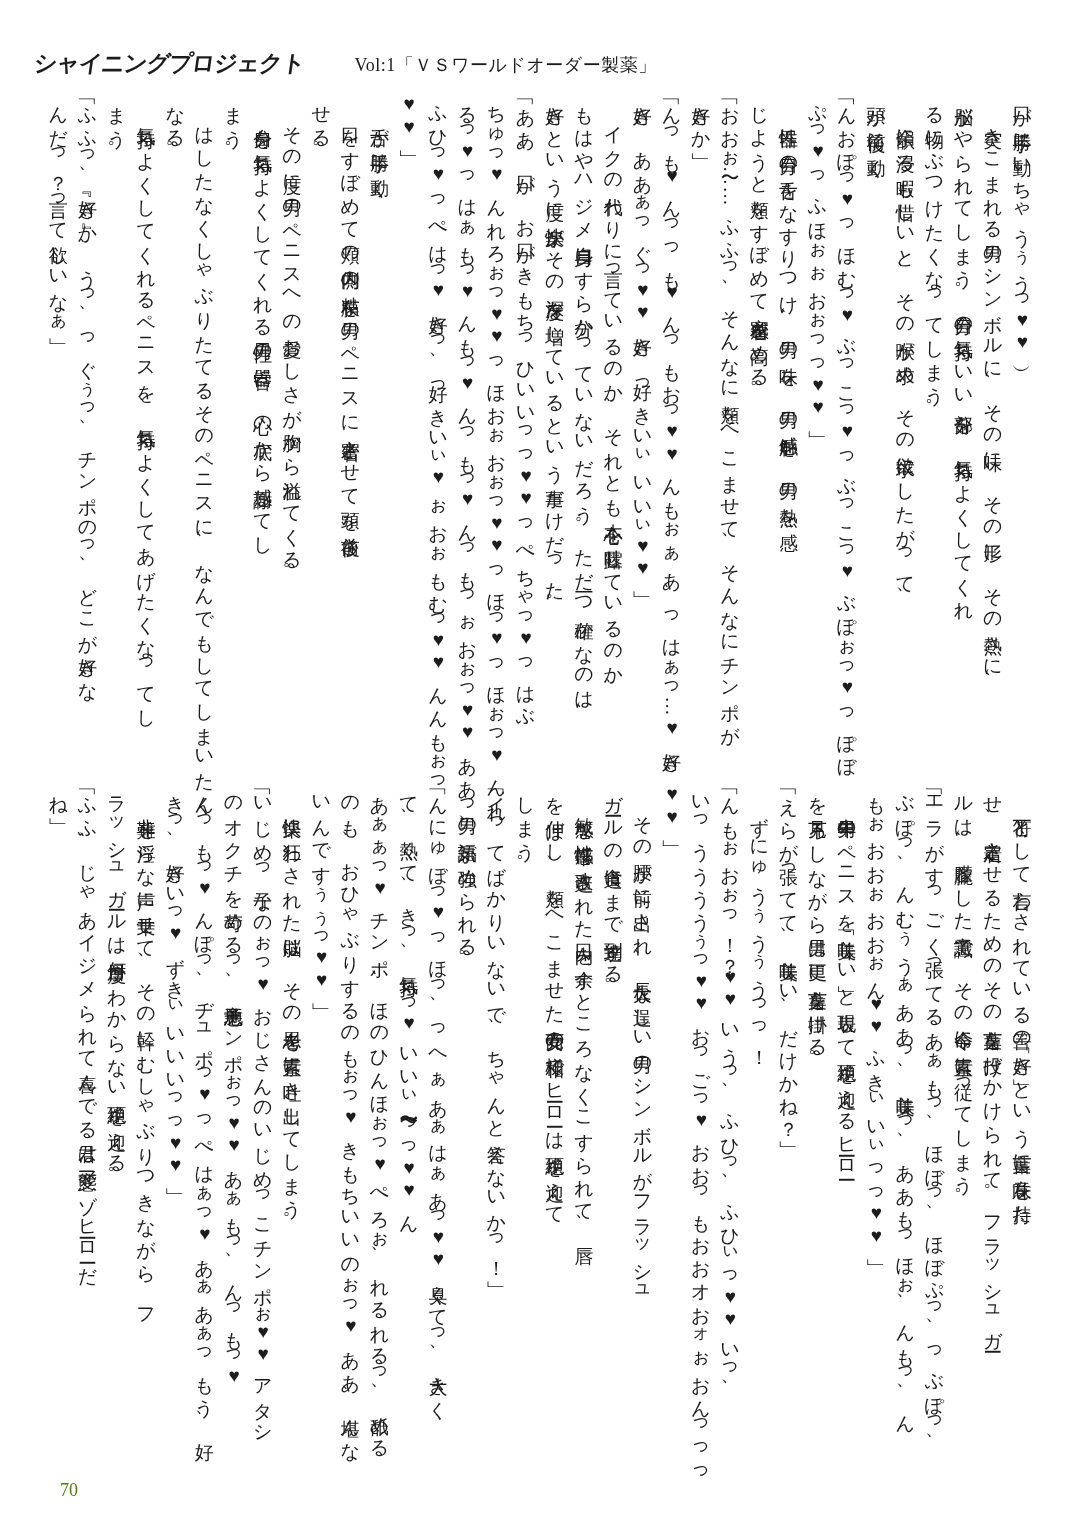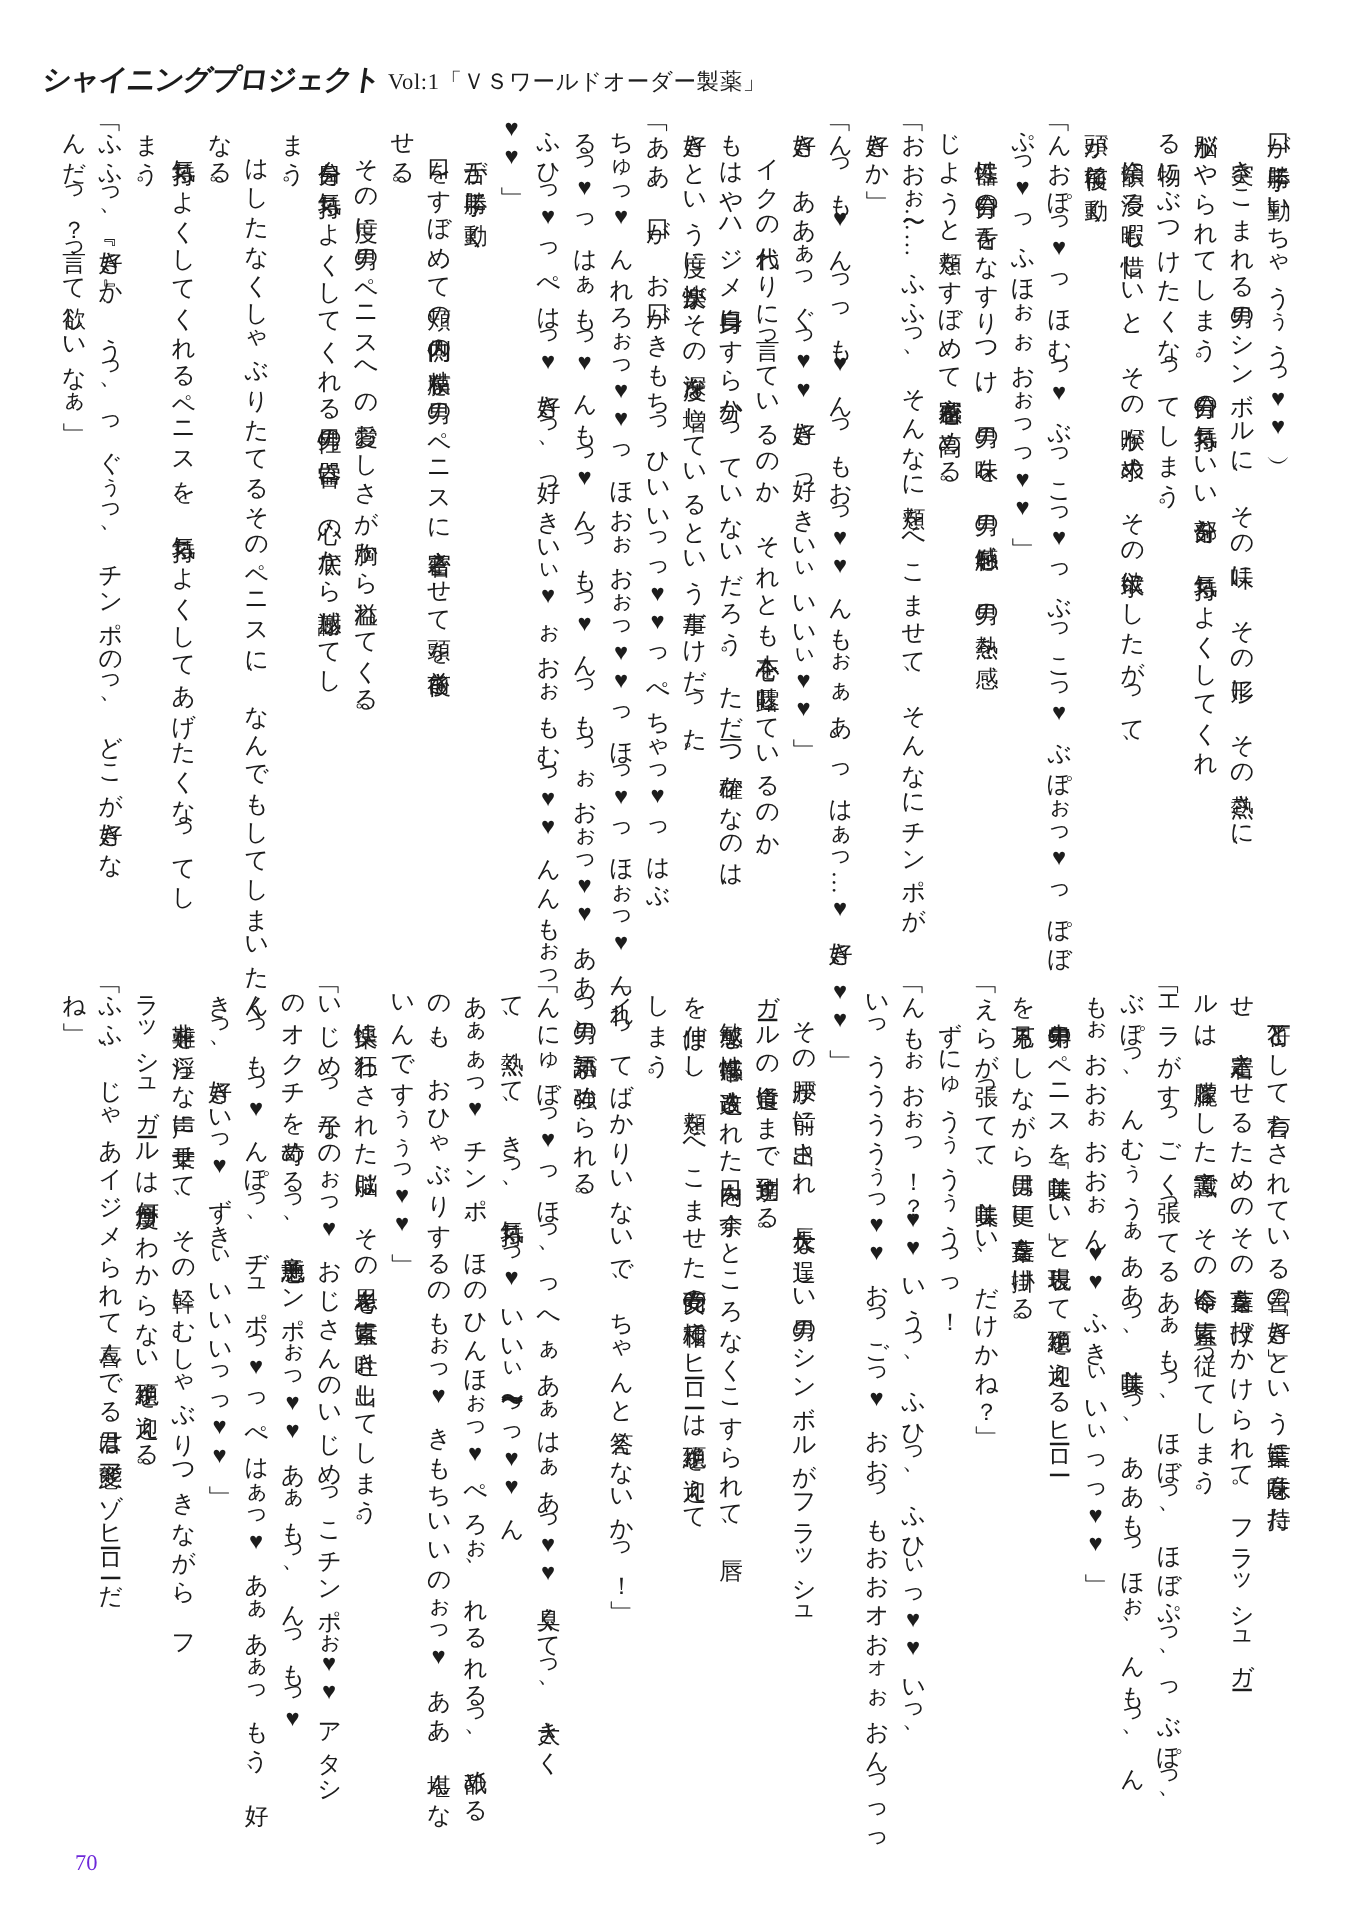--- a/index.html
+++ b/index.html
@@ -31,20 +31,21 @@
     font-weight: bold;
     font-size: 23px;
     letter-spacing: -1px;
     transform: skewX(-8deg);
     display: inline-block;
   }
   #volume {
     font-family: "Liberation Serif", "DejaVu Serif", serif;
     font-size: 18px;
     letter-spacing: 0.5px;
+    margin-left: 44px;
   }
   
   .vblock {
     position: absolute;
     left: 42px;
     width: 995px;
     writing-mode: vertical-rl;
     text-orientation: mixed;
     font-size: 19px;
     line-height: 29.2px;
@@ -57,21 +58,21 @@
     white-space: nowrap;
     overflow: visible;
   }
   
   #page-number {
     position: absolute;
     left: 60px;
     top: 1480px;
     font-size: 18px;
     font-family: "Liberation Serif", "DejaVu Serif", serif;
-    color: #6d28d9;
+    color: #4d7c0f;
   }
 </style>
 </head>
 <body>
 
 <div id="page">
 
   <div id="header">
     <span id="logo">シャイニングプロジェクト</span>
     <span id="volume">Vol:1「ＶＳワールドオーダー製薬」</span>

